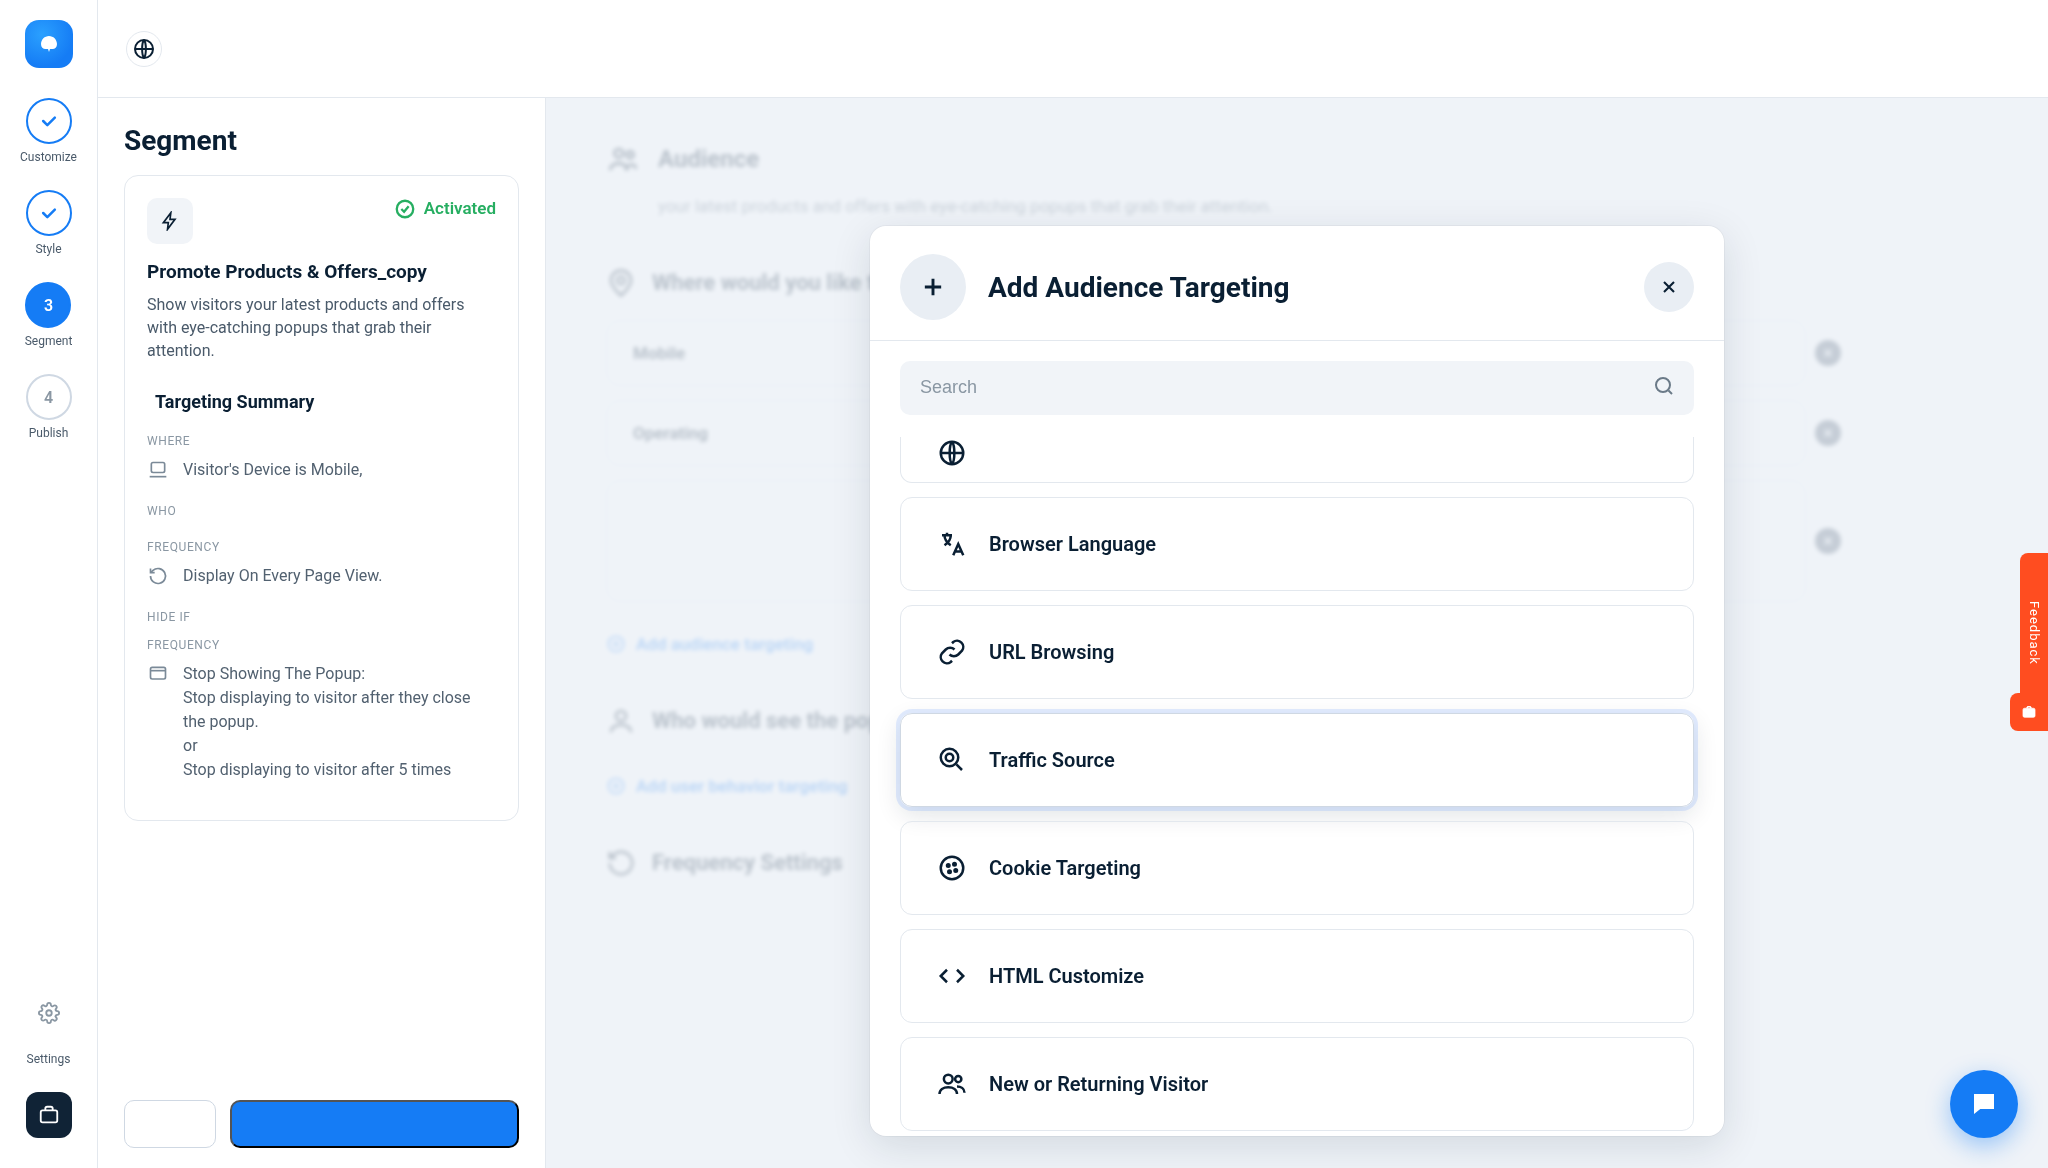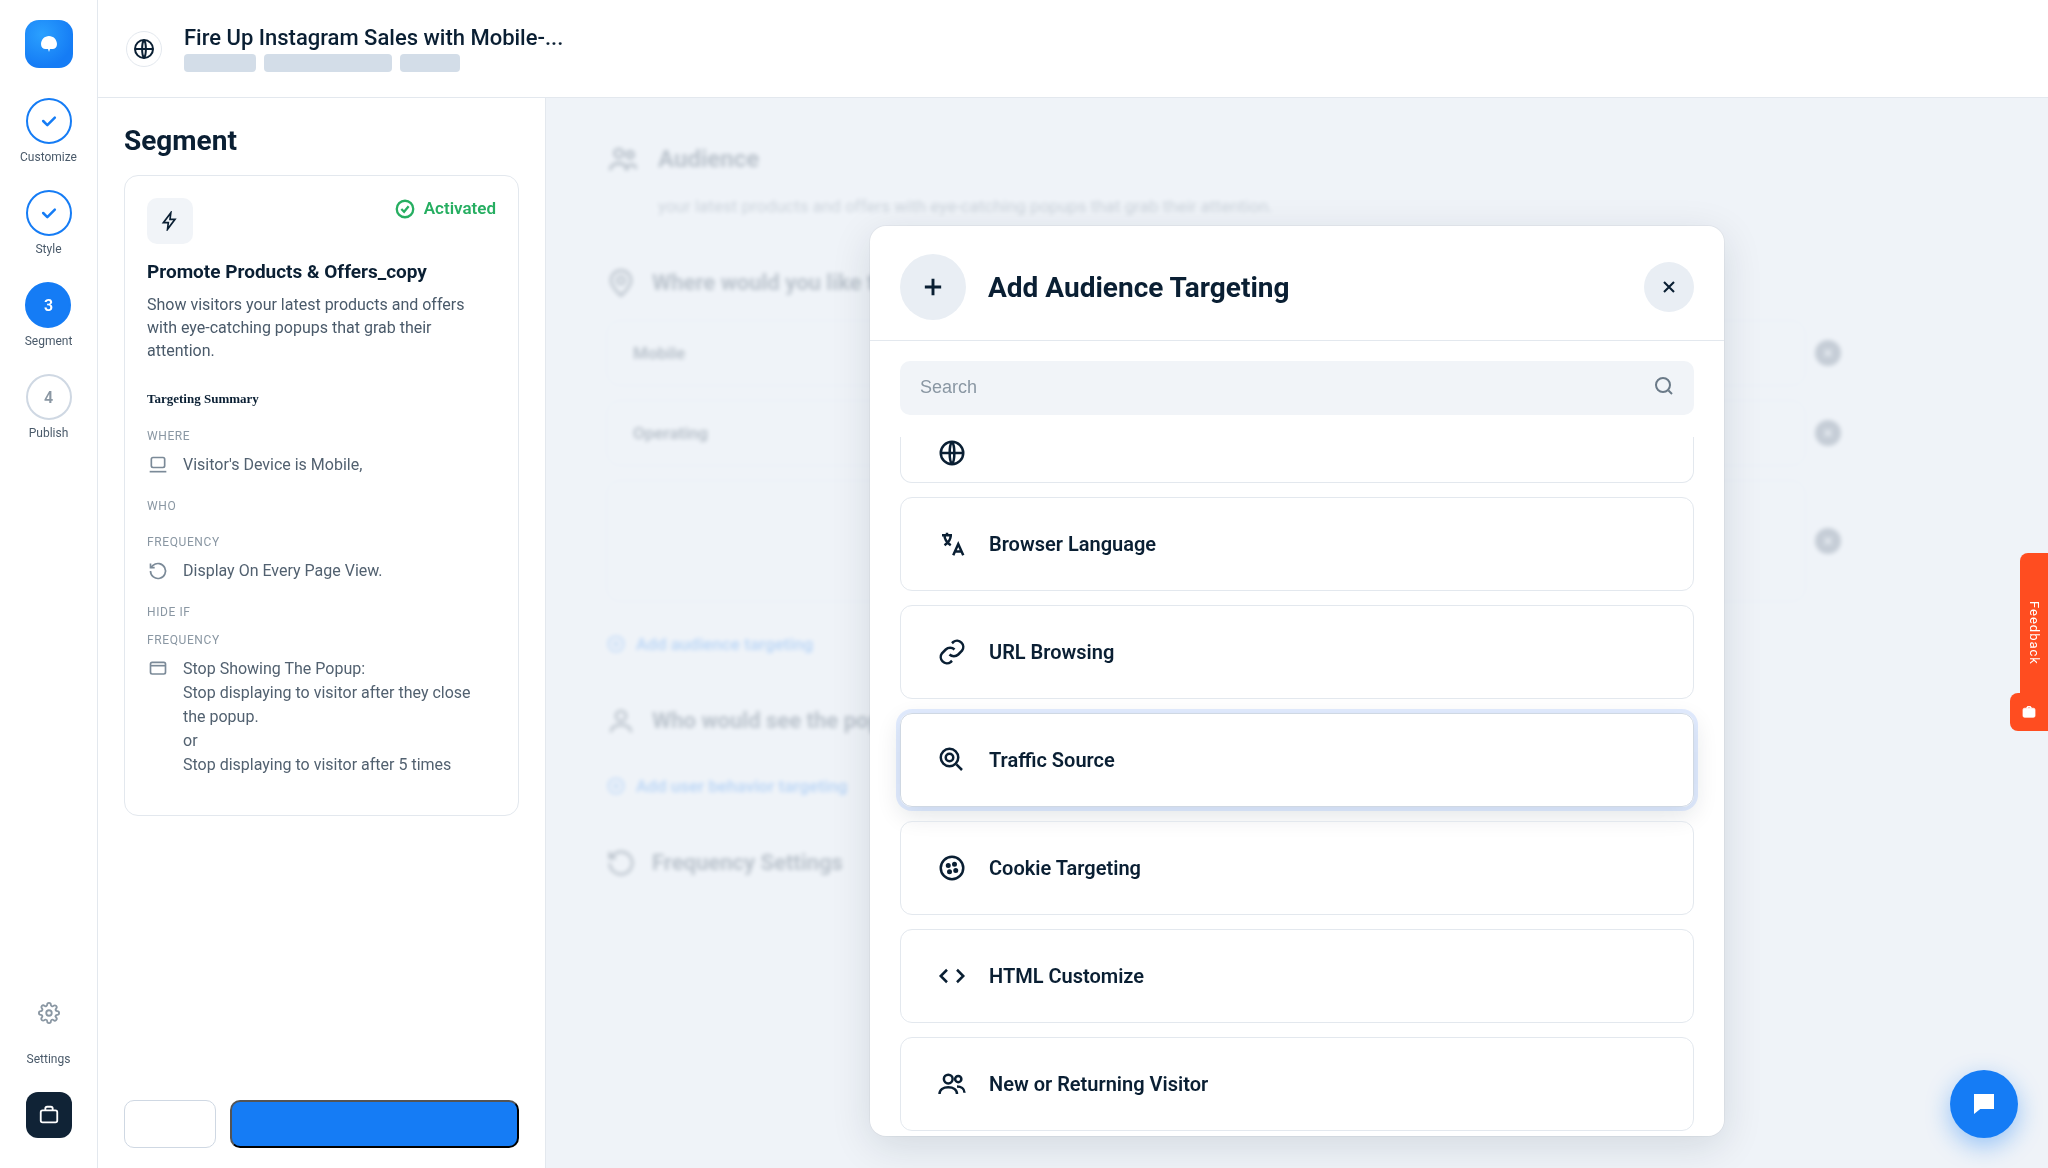--- a/index.html
+++ b/index.html
@@ -98,21 +98,21 @@
   }
   .chip-icon svg{width:20px;height:20px;stroke:#0a1f33;}
   .activated {
     display: flex; gap: 8px;
     color: var(--green); font-weight: 600; font-size: 17px;
   }
   .activated svg { width: 22px; height: 22px; }
   .card h3 { margin: 0 0 10px; font-size: 19px; font-weight: 700; }
   .card p { margin: 0; font-size: 16px; line-height: 1.45; color: var(--text-soft); }
 
-  .sum-title { font-size: 13px; font-weight: 700; margin: 28px 0 12px; font-family: Liberation Serif, serif; }
+  .sum-title { font-size: 18px; font-weight: 700; margin: 28px 8px 12px; }
   .sum-label {
     font-size: 12px; letter-spacing: 0.6px; text-transform: uppercase;
     color: var(--text-mute); margin: 22px 0 10px;
   }
   .sum-row {
     display: flex; gap: 14px; align-items: flex-start;
     font-size: 16px; color: #526170; margin-bottom: 12px; line-height: 1.5;
   }
   .sum-row strong{color:#526170;font-weight:400;}
   .sum-row .si {
@@ -293,28 +293,20 @@
     </div>
   </div>
 
   <div class="main">
     <div class="topbar">
       <div class="top-globe">
         <svg viewBox="0 0 24 24" fill="none" stroke-width="2">
             <circle cx="12" cy="12" r="9"></circle>
             <path d="M3 12h18M12 3c2.5 3 2.5 15 0 18M12 3c-2.5 3-2.5 15 0 18"></path>
           </svg>
-      </div>
-      <div class="top-titlebox">
-        <div class="top-title">Fire Up Instagram Sales with Mobile-...</div>
-        <div class="top-crumbs">
-          <div class="crumb c1"></div>
-            <div class="crumb c2"></div>
-            <div class="crumb c3"></div>
-        </div>
       </div>
     </div>
 
     <div class="workarea">
 
       <div class="side">
         <h1>Segment</h1>
         <div class="card">
           <div class="card-header">
             <div class="chip-icon">

